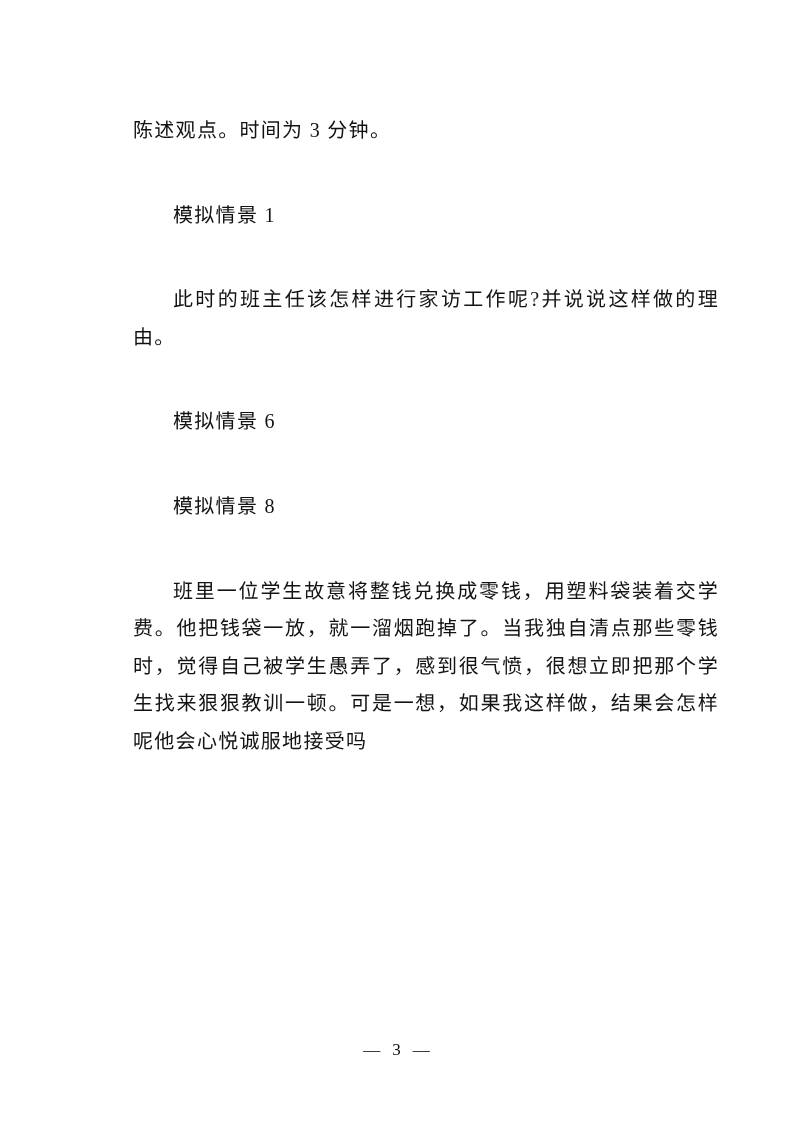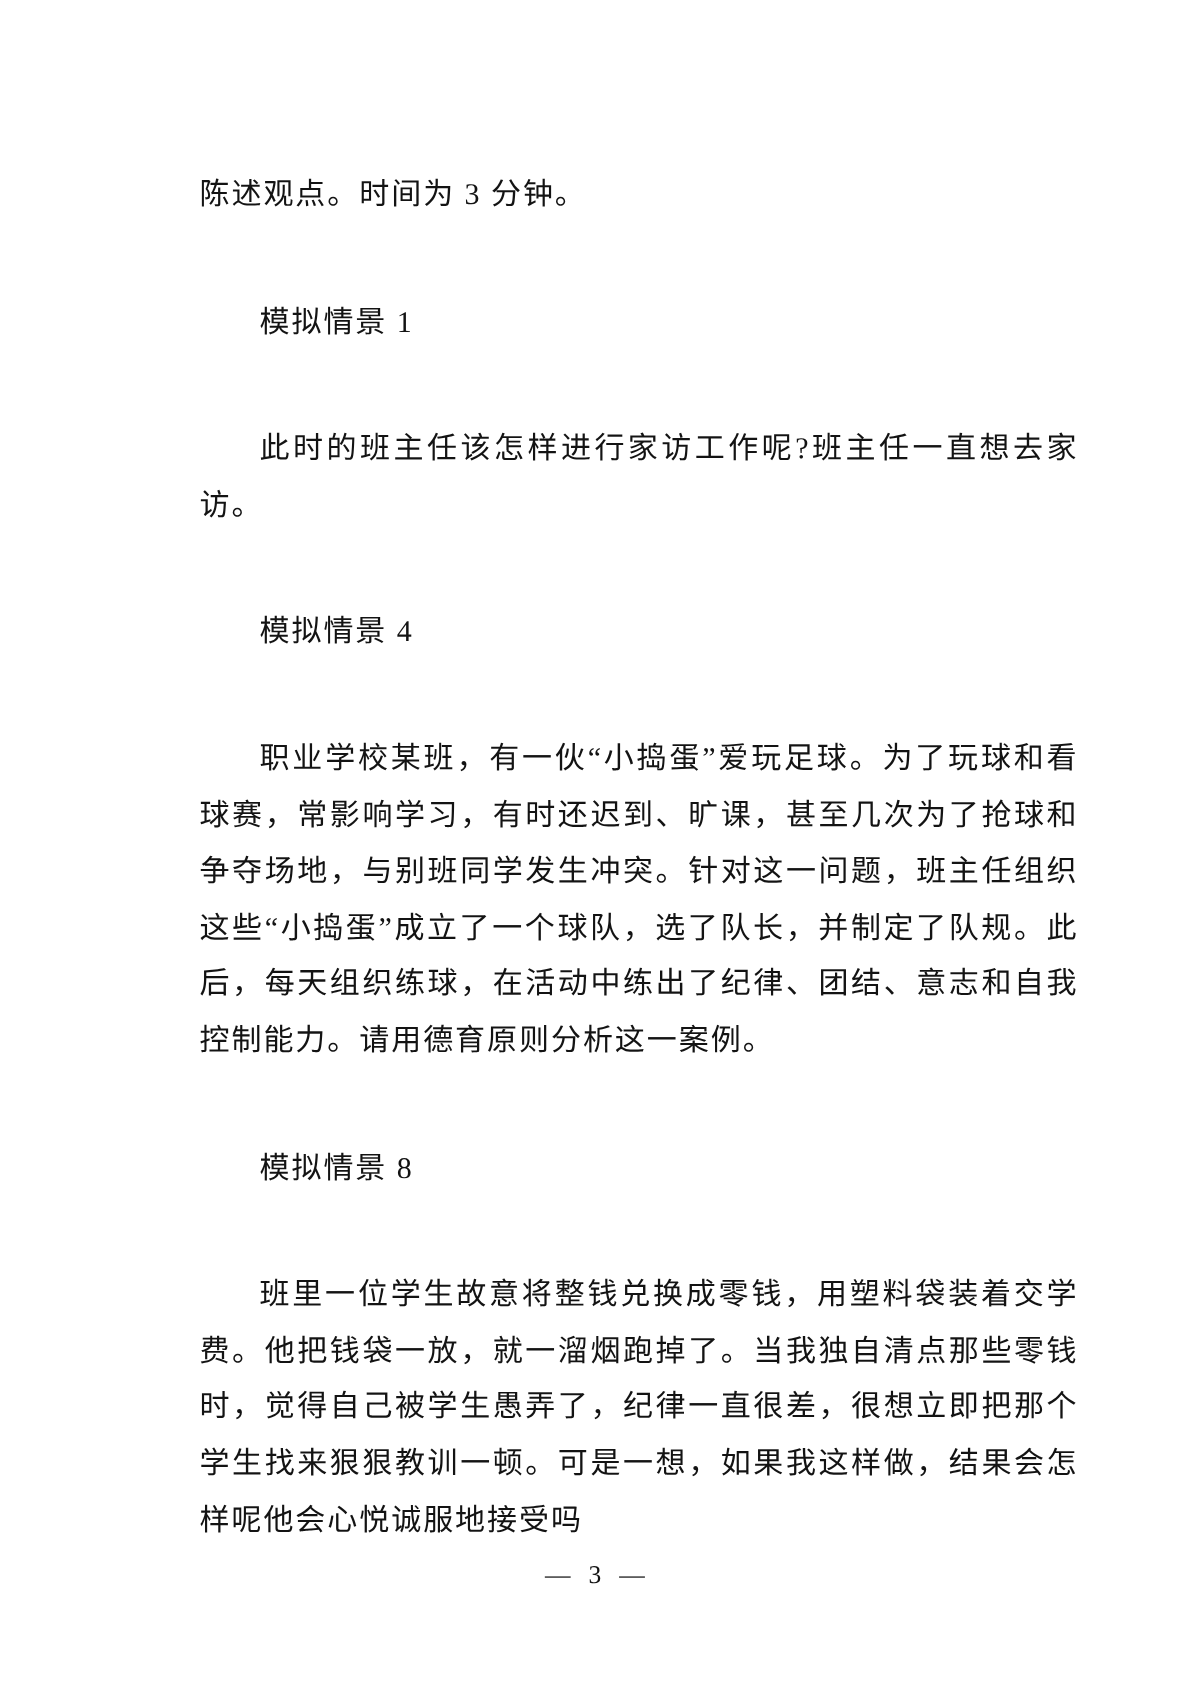--- a/index.html
+++ b/index.html
@@ -54,23 +54,22 @@
     display: inline-block;
   }
 </style>
 </head>
 <body>
 
 <div class="page">
   <div class="content">
     <p class="para">陈述观点。时间为 3 分钟。</p>
     <p class="para indent">模拟情景 1</p>
-    <p class="para indent">此时的班主任该怎样进行家访工作呢?班主任一直想去家访。</p>
-    <p class="para indent">模拟情景 4</p>
-    <p class="para indent">职业学校某班，有一伙“小捣蛋”爱玩足球。为了玩球和看球赛，常影响学习，有时还迟到、旷课，甚至几次为了抢球和争夺场地，与别班同学发生冲突。针对这一问题，班主任组织这些“小捣蛋”成立了一个球队，选了队长，并制定了队规。此后，每天组织练球，在活动中练出了纪律、团结、意志和自我控制能力。请用德育原则分析这一案例。</p>
+    <p class="para indent">此时的班主任该怎样进行家访工作呢?并说说这样做的理由。</p>
+    <p class="para indent">模拟情景 6</p>
     <p class="para indent">模拟情景 8</p>
-    <p class="para indent">班里一位学生故意将整钱兑换成零钱，用塑料袋装着交学费。他把钱袋一放，就一溜烟跑掉了。当我独自清点那些零钱时，觉得自己被学生愚弄了，纪律一直很差，很想立即把那个学生找来狠狠教训一顿。可是一想，如果我这样做，结果会怎样呢他会心悦诚服地接受吗</p>
+    <p class="para indent">班里一位学生故意将整钱兑换成零钱，用塑料袋装着交学费。他把钱袋一放，就一溜烟跑掉了。当我独自清点那些零钱时，觉得自己被学生愚弄了，感到很气愤，很想立即把那个学生找来狠狠教训一顿。可是一想，如果我这样做，结果会怎样呢他会心悦诚服地接受吗</p>
   </div>
 
   <div class="footer">
     <span class="dash">—</span><span class="page-num">3</span><span class="dash">—</span>
   </div>
 </div>
 
 </body></html>

